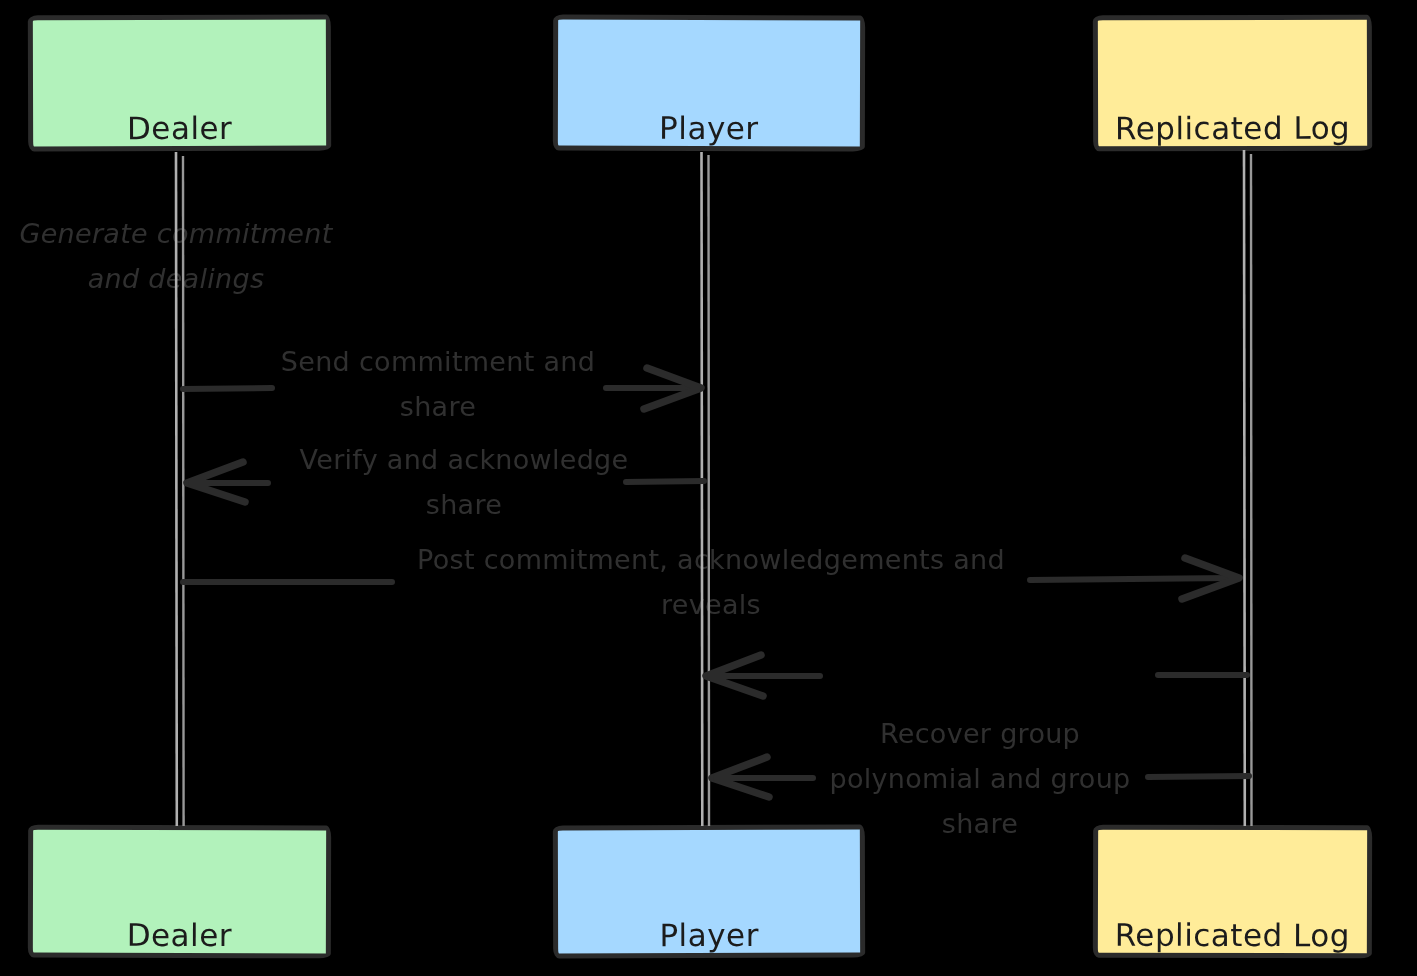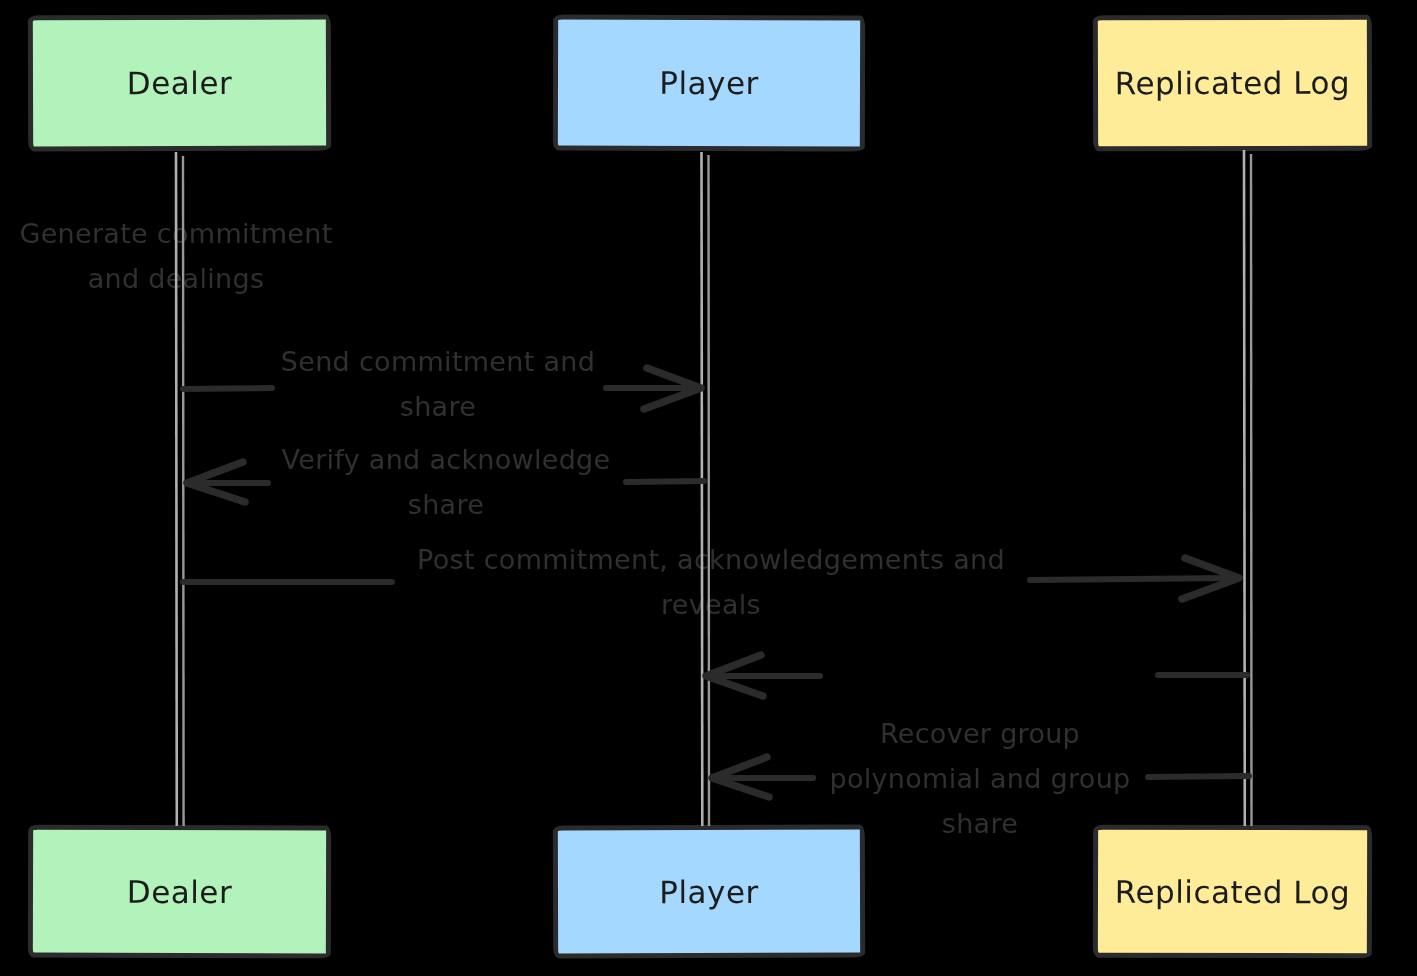--- a/index.html
+++ b/index.html
@@ -8,21 +8,21 @@
     width:1417px;height:976px;
     background:#000;
     overflow:hidden;
     font-family:"DejaVu Sans","Liberation Sans",sans-serif;
   }
   .actor-box{
     position:absolute;
     box-sizing:border-box;
     border:5px solid #2b2b2b;
     border-radius:10px 5px 12px 6px / 6px 12px 5px 10px;
-    display:flex;align-items:center;justify-content:center;
+    display:flex;align-items:flex-end;justify-content:center;
     color:#1c1c1c;
     font-size:31px;
     letter-spacing:0.5px;
   }
   .actor-box.top{top:15px;height:136px;}
   .actor-box.bottom{top:825px;height:133px;}
   .pos-dealer{left:28px;width:303px;}
   .pos-player{left:553px;width:312px;}
   .pos-replog{left:1093px;width:279px;}
   .b1{transform:rotate(-0.15deg);}
@@ -63,25 +63,25 @@
   <div class="actor-box bottom pos-dealer b2" style="background: rgb(178, 242, 187);">
     <span>Dealer</span>
   </div>
   <div class="actor-box bottom pos-player b1" style="background: rgb(165, 216, 255);">
     <span>Player</span>
   </div>
   <div class="actor-box bottom pos-replog b2" style="background: rgb(255, 236, 153);">
     <span>Replicated Log</span>
   </div>
 
-  <div class="msg-label" style="left:176px;top:256px;width:330px;">Generate commitment and dealings</div>
+  <div class="msg-label" style="left:176px;top:256px;width:330px;font-style:italic;">Generate commitment and dealings</div>
 
   <div class="msg-label" style="left:438px;top:384px;width:350px;">Send commitment and share</div>
 
-  <div class="msg-label" style="left:446px;top:482px;width:390px;">Verify and acknowledge share</div>
+  <div class="msg-label" style="left:464px;top:482px;width:390px;">Verify and acknowledge share</div>
 
   <div class="msg-label" style="left:711px;top:582px;width:650px;">Post commitment, acknowledgements and reveals</div>
 
 
   <div class="msg-label" style="left:980px;top:778px;width:336px;">Recover group polynomial and group share</div>
 
   <svg class="layer" width="1417" height="976" viewBox="0 0 1417 976">
 
     <g>
       <line class="life1" x1="176" y1="152" x2="176.8" y2="826"></line>

